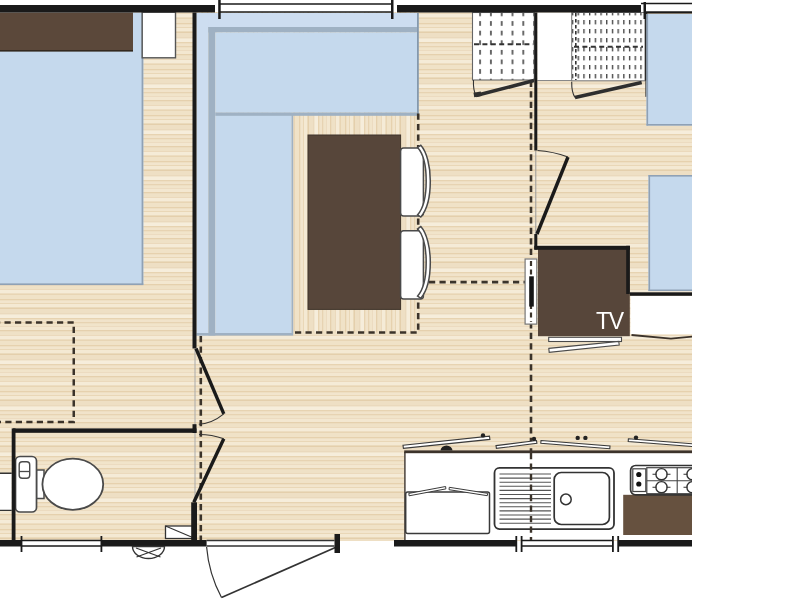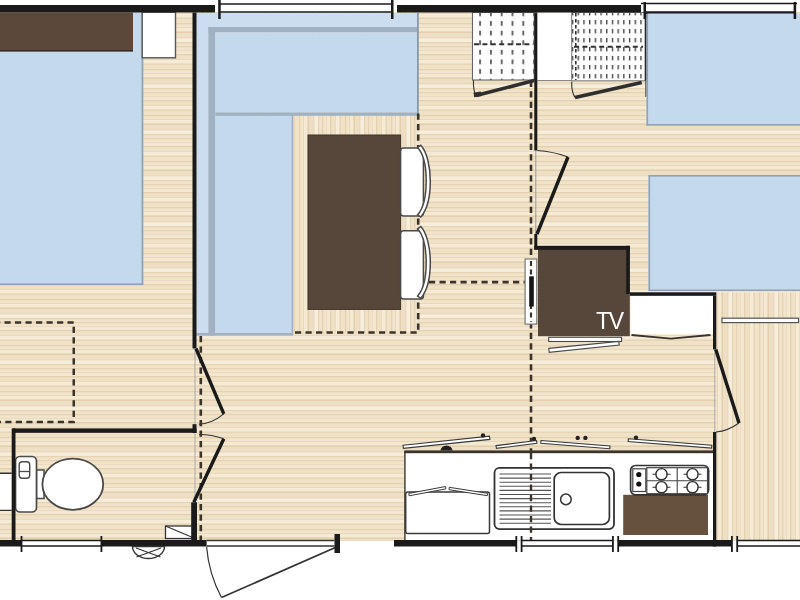--- a/index.html
+++ b/index.html
@@ -1,16 +1,16 @@
 <!DOCTYPE html>
 <html><head>
 <meta charset="utf-8">
 <style>
   html,body{margin:0;padding:0;background:#ffffff;}
-  #page{position:relative;width:800px;height:600px;overflow:hidden;background:#a3a3a3;}
+  #page{position:relative;width:692px;height:600px;overflow:hidden;background:#a3a3a3;}
   svg{display:block;}
   text{font-family:"Liberation Sans", sans-serif;}
 </style>
 </head>
 <body>
 <div id="page">
 <svg width="800" height="600" viewBox="0 0 800 600">
 <defs>
   <pattern id="wh" patternUnits="userSpaceOnUse" width="90" height="46">
     <rect width="90" height="46" fill="#efe1c6"></rect>

